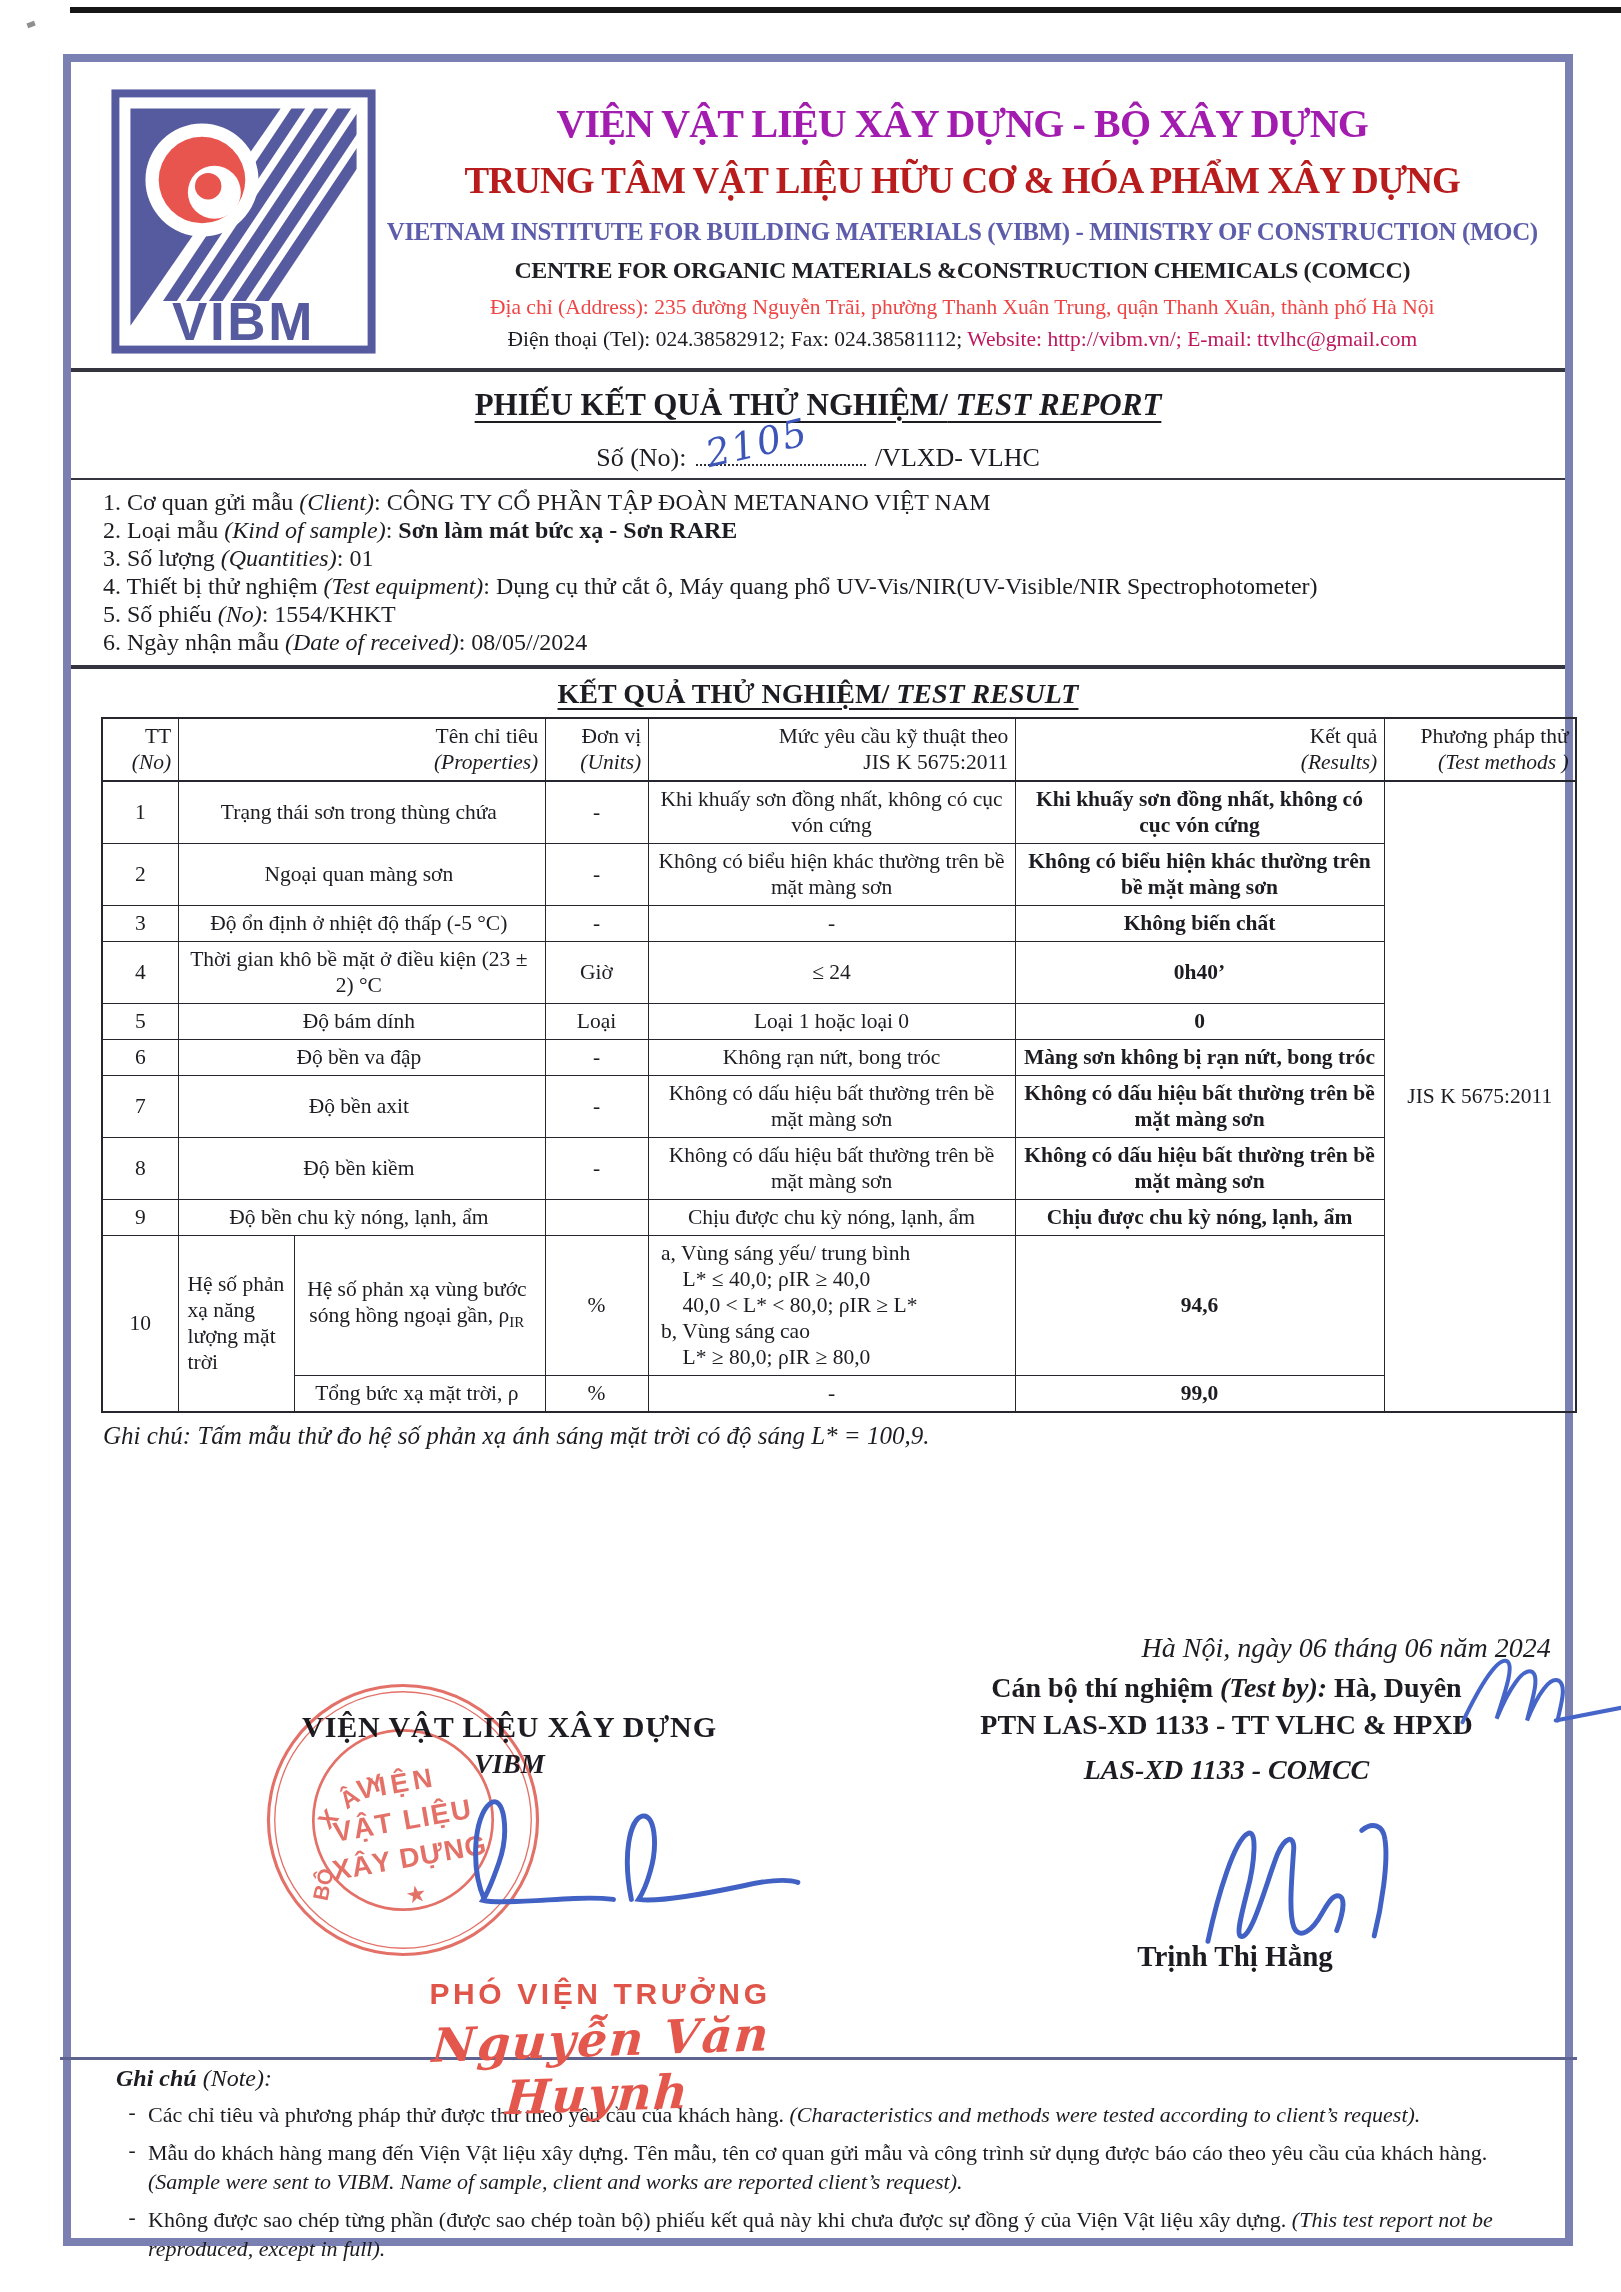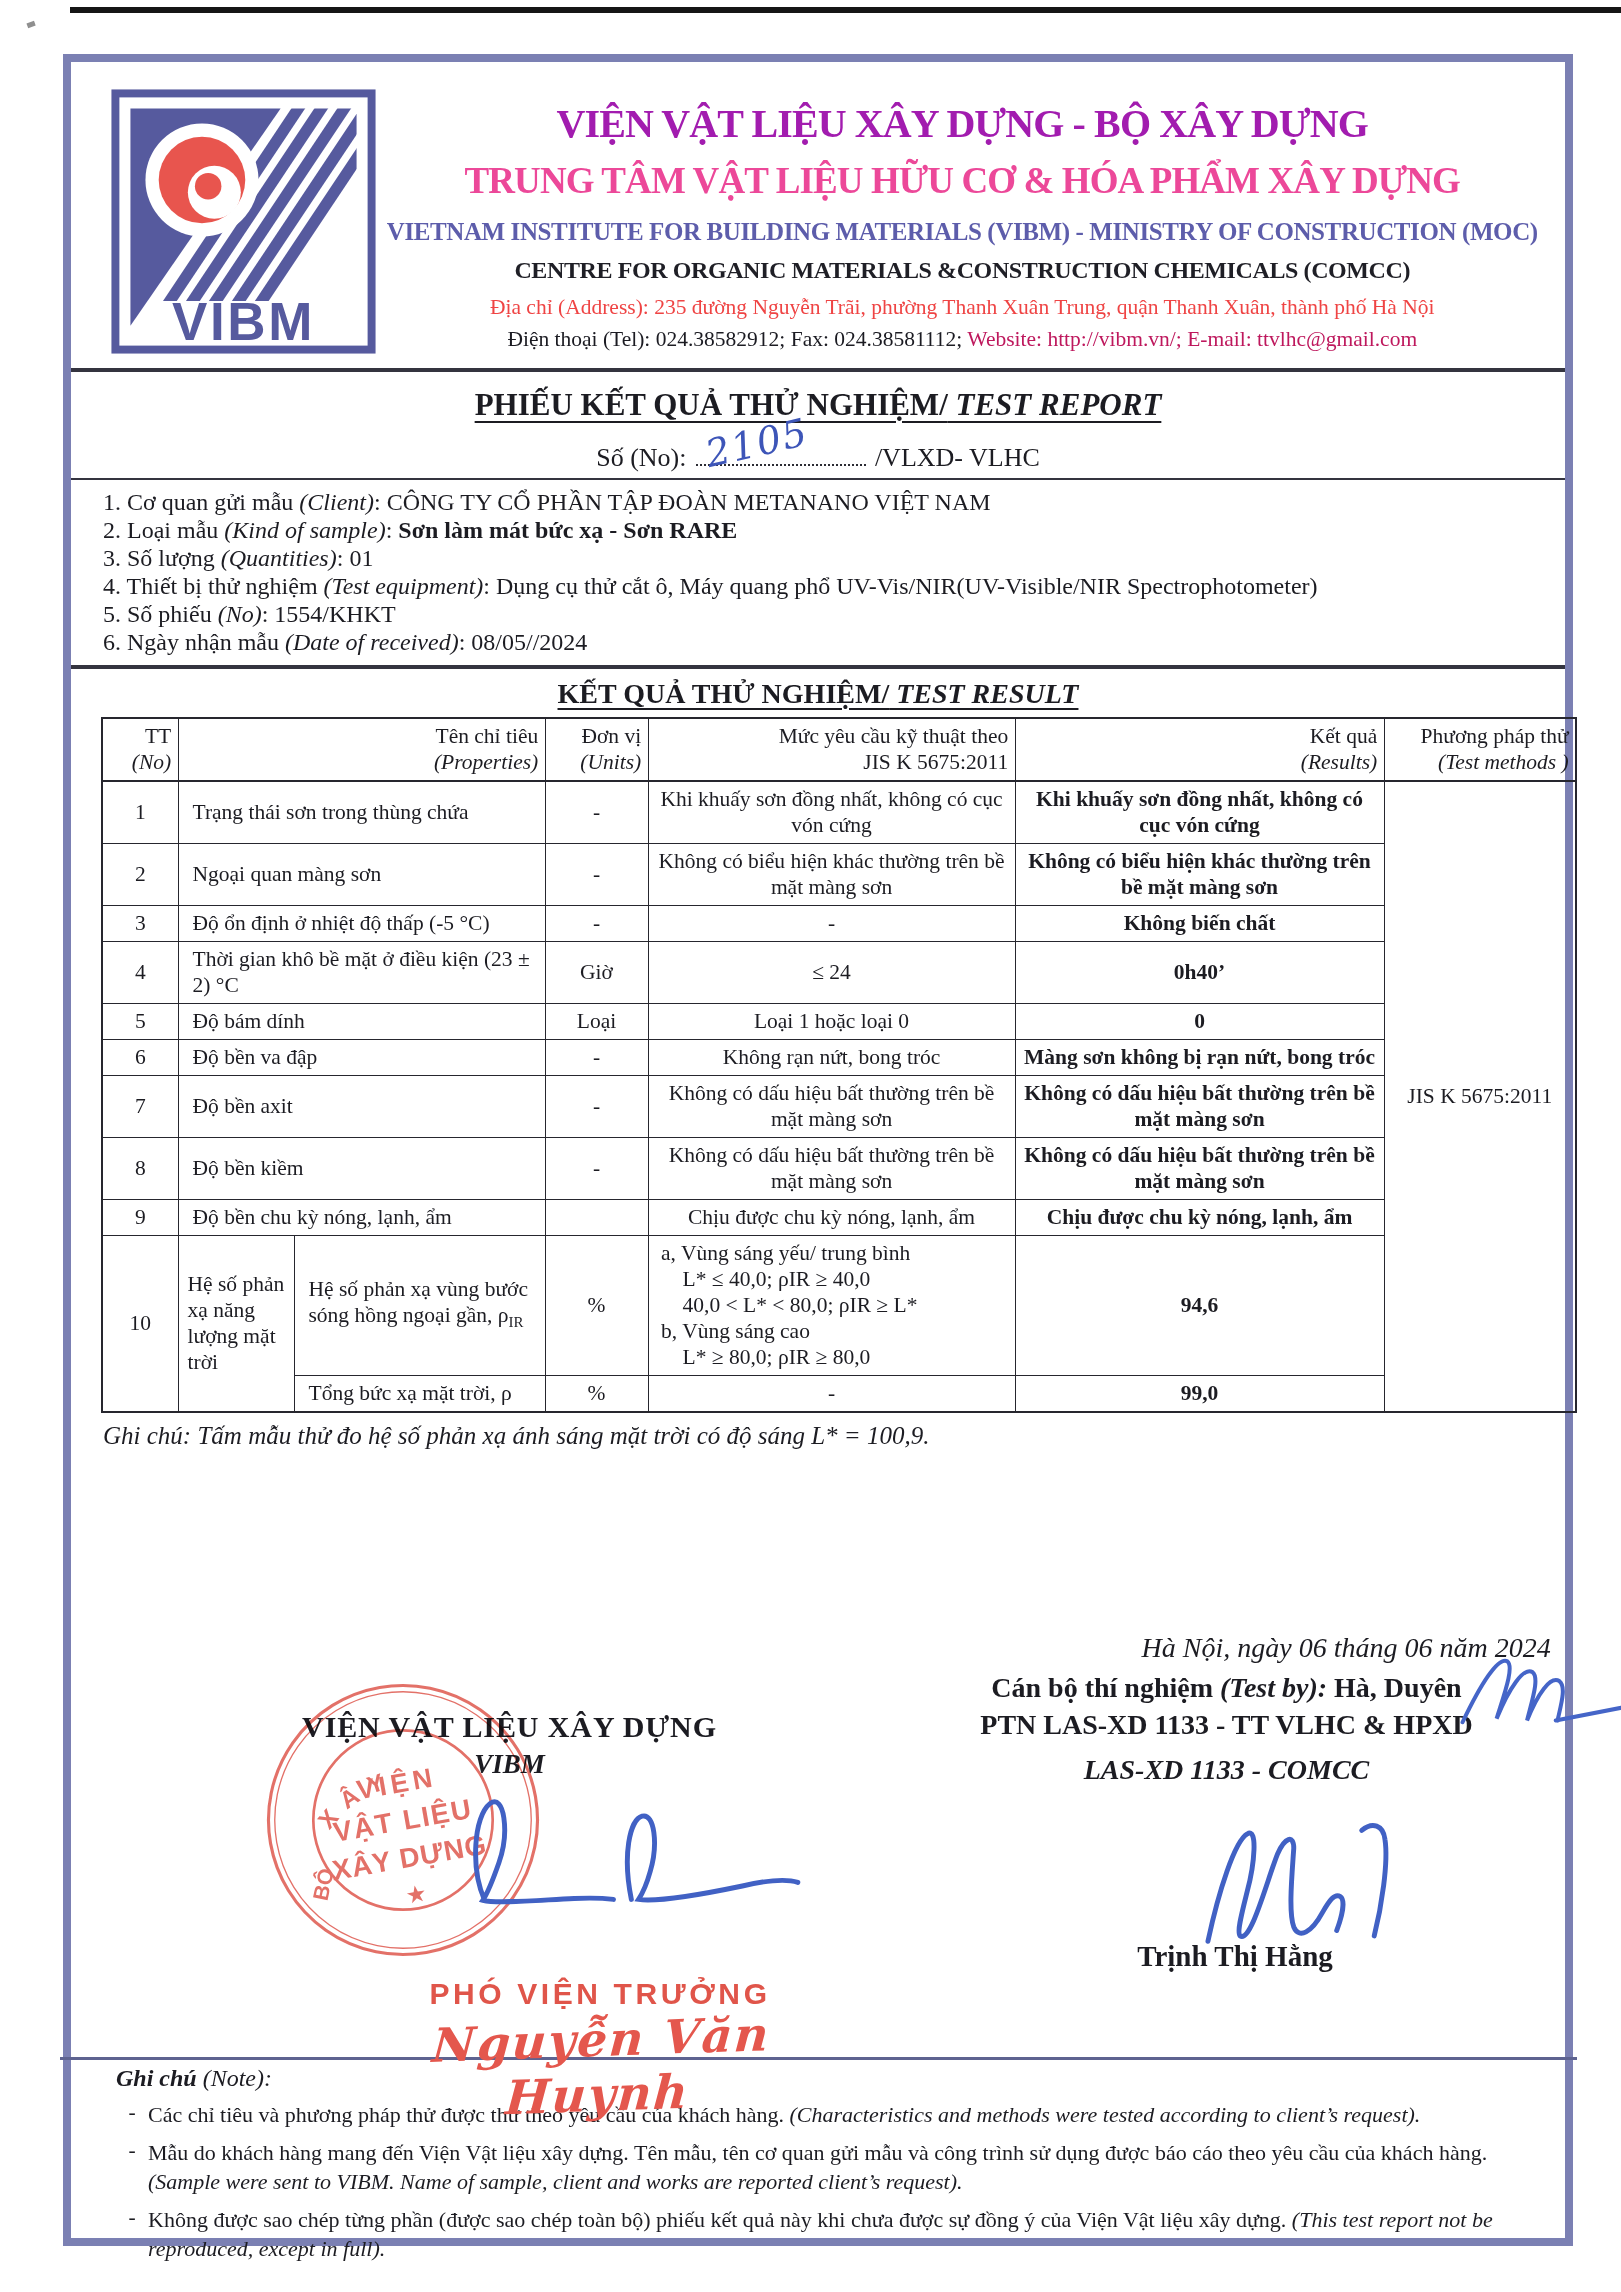--- a/index.html
+++ b/index.html
@@ -15,21 +15,21 @@
   .frame{
     position:absolute;left:63px;top:54px;width:1494px;height:2176px;
     border:8px solid #7b80b3;background:#fff;
   }
 
   
   .header{display:flex;padding:27px 16px 3.6px 27px;}
   .logo{width:265px;height:265px;flex:none;margin-left:12.5px;}
   .htext{flex:1;text-align:center;padding-top:3.6px;}
   .h-vi1{font-size:40px;font-weight:bold;color:#a21caf;letter-spacing:-0.9px;margin-top:7.2px;}
-  .h-vi2{font-size:37px;font-weight:bold;color:#ec4899;letter-spacing:-0.9px;margin-top:12.5px;}
+  .h-vi2{font-size:37px;font-weight:bold;color:#b91c1c;letter-spacing:-0.9px;margin-top:12.5px;}
   .h-en1{font-size:25px;font-weight:bold;color:#5d5dab;letter-spacing:-0.4px;margin-top:16px;}
   .h-en2{font-size:24px;font-weight:bold;color:#1f1f26;letter-spacing:-0.4px;margin-top:10.7px;}
   .h-addr{font-size:21.5px;margin-top:10.7px;color:#ef4444;}
   .h-tel{font-size:21.5px;margin-top:7.2px;color:#1b1b22;}
   .h-tel .blue{color:#be185d;}
 
   .rule{border:0;border-top:3.6px solid #34343f;margin:0;}
   .rule-1{border-top-width:4.5px;margin-top:10.7px;}
   .rule-2{border-top-width:2.7px;}
   .rule-3{border-top-width:4.5px;}
@@ -52,21 +52,21 @@
   .info .bold{font-weight:bold;}
 
   
   .result-title{text-align:center;font-size:28px;font-weight:bold;margin:9px 0 7.2px;text-decoration:underline;text-underline-offset:5.4px;text-decoration-thickness:1.8px;}
   .result-title .it{font-style:italic;}
   table.results{border-collapse:collapse;margin:0 7.2px 0 30px;width:1474px;table-layout:fixed;border:2.7px solid #26262e;}
   .results th,.results td{border:1.8px solid #26262e;padding:4.5px 6.3px;font-size:21.5px;line-height:26px;vertical-align:middle;text-align:center;}
   .results thead th{font-weight:normal;border-bottom-width:2.7px;text-align:right;}
   .results th .paren{font-style:italic;display:block;}
   .results th .l1{display:block;}
-  .results td.name{text-align:left;padding-left:14px;}
+  .results td.name{text-align:center;padding-left:1px;}
   .results td.result{font-weight:bold;}
   .results td.prewrap{white-space:pre-wrap;text-align:left;padding-left:12.5px;}
   .results td.group{text-align:left;padding-left:9px;}
   sub{font-size:70%;}
 
   .footnote{margin:9px 0 0 32px;font-style:italic;font-size:25px;}
 
   
   .signzone{position:absolute;left:0;top:1563px;width:100%;height:448px;}
   .dateline{position:absolute;right:14.3px;top:7.2px;font-style:italic;font-size:28px;}

